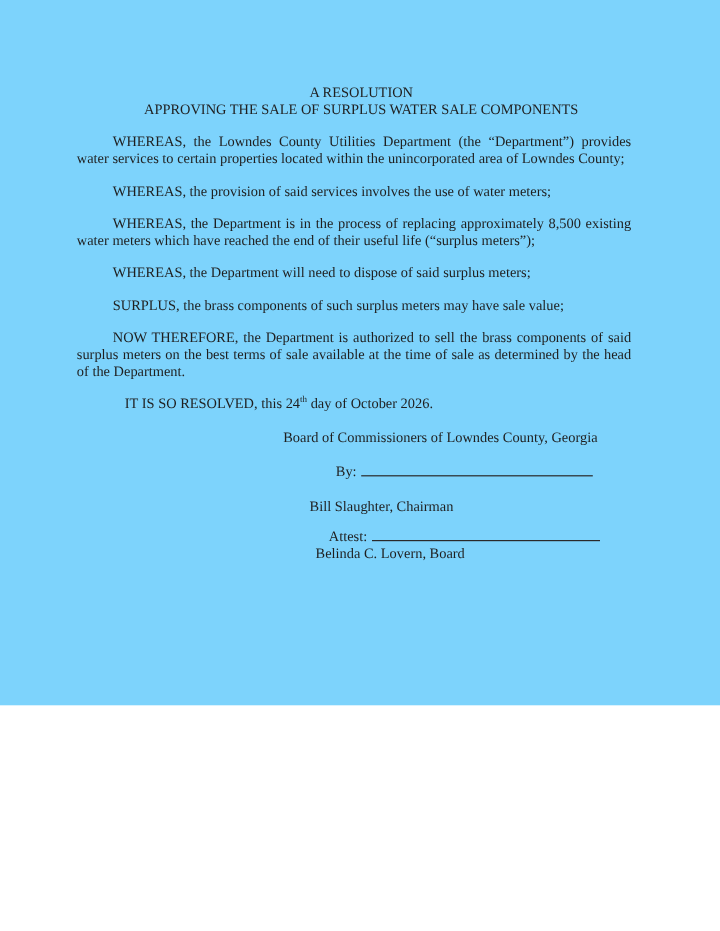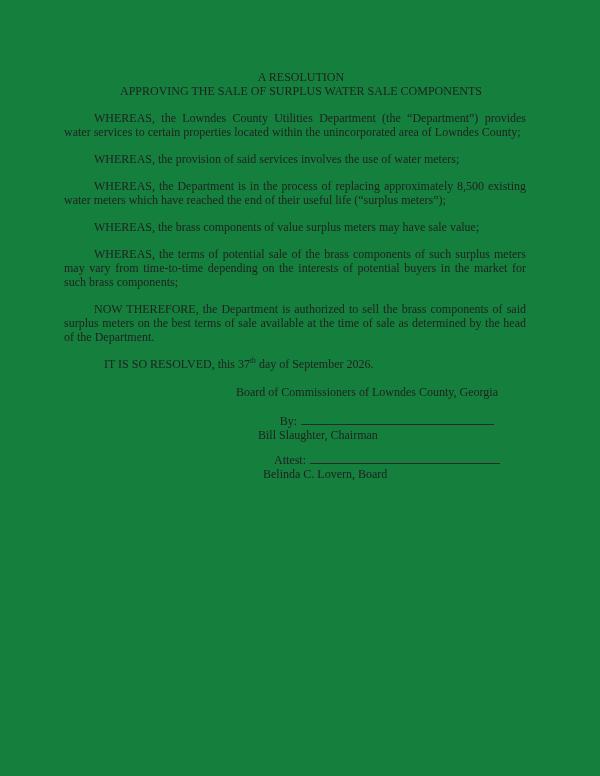--- a/index.html
+++ b/index.html
@@ -3,22 +3,22 @@
 <meta charset="utf-8">
 <style>
   html, body {
     margin: 0;
     padding: 0;
     background: #ffffff;
   }
   .page {
     position: relative;
     width: 600px;
-    height: 776px;
-    background: #15803d;
+    height: 588px;
+    background: #7dd3fc;
     overflow: hidden;
   }
   .doc {
     position: absolute;
     left: 64px;
     top: 70px;
     width: 474px;
     font-family: "Liberation Serif", serif;
     font-size: 12px;
     line-height: 14px;
@@ -57,45 +57,45 @@
   }
   .sig-line {
     display: inline-block;
     height: 10px;
     border-bottom: 1px solid #2a2a2a;
     margin-left: 4px;
   }
   .by-line { width: 193px; }
   .attest-line { width: 190px; }
   .sig-name-by {
-    margin: 0 0 11px 22px;
+    margin: 15px 0 11px 22px;
   }
   .sig-name-attest {
     margin: 0 0 0 27px;
   }
 </style>
 </head>
 <body>
 
 <div class="page">
   <div class="doc">
 
     <div class="doc-title">
       <div>A RESOLUTION</div>
       <div>APPROVING THE SALE OF SURPLUS WATER SALE COMPONENTS</div>
     </div>
 
     <p class="para">WHEREAS, the Lowndes County Utilities Department (the “Department”) provides water services to certain properties located within the unincorporated area of Lowndes County;</p>
     <p class="para">WHEREAS, the provision of said services involves the use of water meters;</p>
     <p class="para">WHEREAS, the Department is in the process of replacing approximately 8,500 existing water meters which have reached the end of their useful life (“surplus meters”);</p>
-    <p class="para">WHEREAS, the brass components of value surplus meters may have sale value;</p>
-    <p class="para">WHEREAS, the terms of potential sale of the brass components of such surplus meters may vary from time-to-time depending on the interests of potential buyers in the market for such brass components;</p>
+    <p class="para">WHEREAS, the Department will need to dispose of said surplus meters;</p>
+    <p class="para">SURPLUS, the brass components of such surplus meters may have sale value;</p>
     <p class="para">NOW THEREFORE, the Department is authorized to sell the brass components of said surplus meters on the best terms of sale available at the time of sale as determined by the head of the Department.</p>
 
-    <p class="resolved"><span>IT IS SO RESOLVED, this 37</span><sup>th</sup><span> day of September 2026.</span></p>
+    <p class="resolved"><span>IT IS SO RESOLVED, this 24</span><sup>th</sup><span> day of October 2026.</span></p>
 
     <div class="sig-block">
       <p class="sig-org">Board of Commissioners of Lowndes County, Georgia</p>
 
       <p class="sig-row"><span>By:</span><span class="sig-line by-line"></span></p>
       <p class="sig-name-by">Bill Slaughter, Chairman</p>
 
       <p class="sig-row"><span>Attest:</span><span class="sig-line attest-line"></span></p>
       <p class="sig-name-attest">Belinda C. Lovern, Board</p>
     </div>

